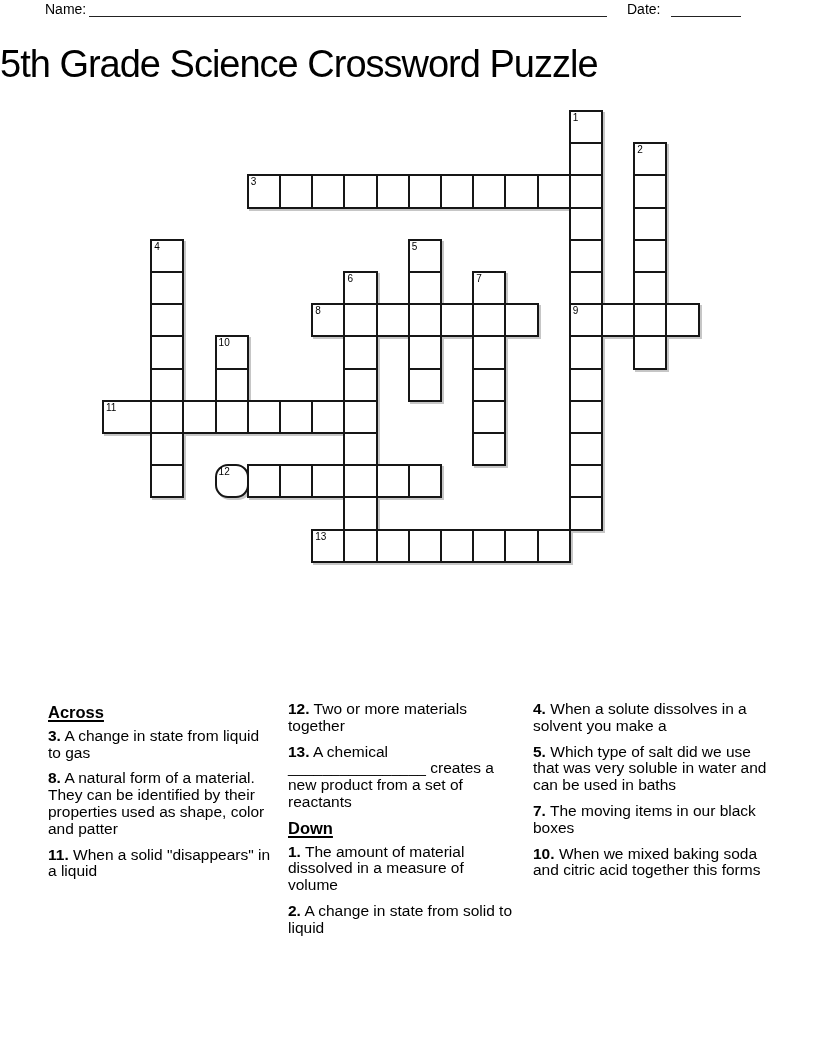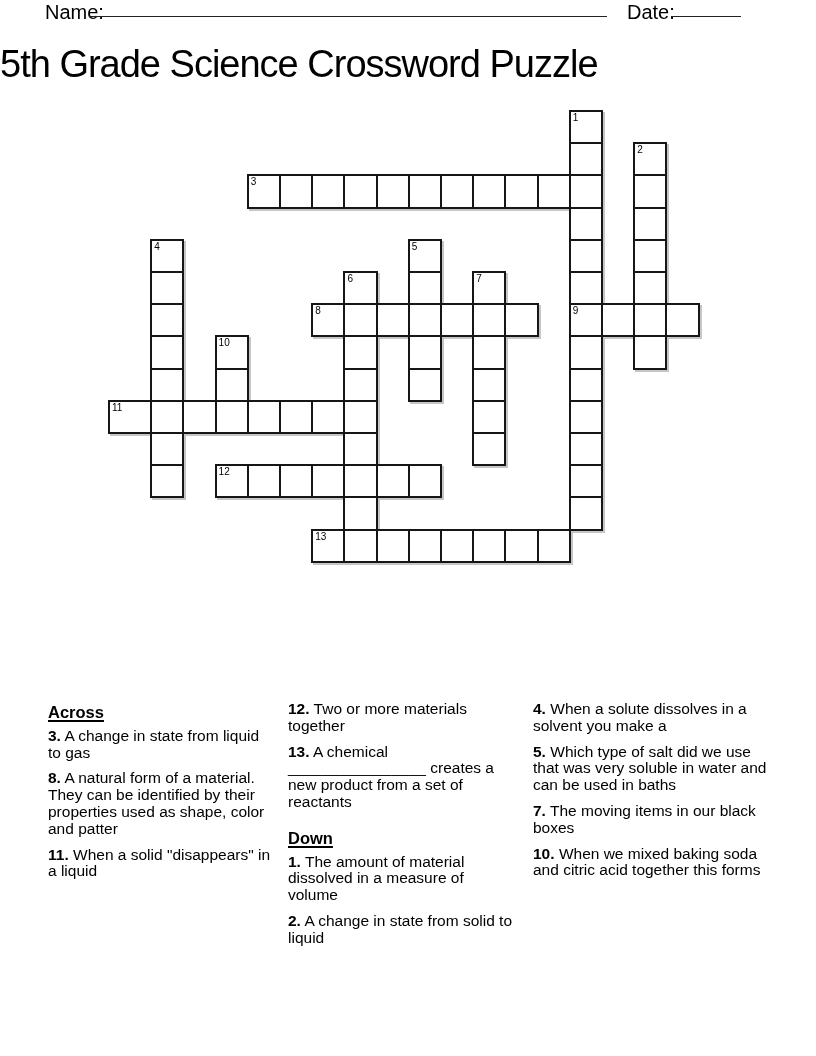--- a/index.html
+++ b/index.html
@@ -11,21 +11,21 @@
     background: #ffffff;
     font-family: "Liberation Sans", "DejaVu Sans", sans-serif;
     color: #000000;
     overflow: hidden;
   }
 
   
   .hdr-label {
     position: absolute;
     top: 1px;
-    font-size: 20px;
+    font-size: 14px;
     color: #000;
   }
   .hdr-line {
     position: absolute;
     top: 2px;
     height: 15px;
     border-bottom: 1.7px solid #222;
   }
   #name-label { left: 45px; }
   #name-line  { left: 89px;  width: 518px; }
@@ -68,21 +68,21 @@
   #clue-col-2 { left: 288px; top: 701px; width: 228px; }
   #clue-col-3 { left: 533px; top: 701px; width: 246px; }
   .clue-heading {
     font-size: 16.5px;
     font-weight: bold;
     text-decoration: underline;
     text-decoration-thickness: 1.5px;
     text-underline-offset: 2px;
     margin: 0 0 7px 0;
   }
-  #clue-col-2 .clue-heading { margin-top: 19px; }
+  #clue-col-2 .clue-heading { margin-top: 9px; }
   .clue { margin: 0 0 9px 0; }
   .clue .num { font-weight: bold; }
 </style>
 </head>
 <body>
 
 <div class="page">
 
   <span id="name-label" class="hdr-label">Name:</span>
   <span id="name-line" class="hdr-line"></span>
@@ -157,38 +157,38 @@
       <div class="cell" style="left: 407.8px; top: 335.4px; width: 34.2px; height: 34.2px; border-color: rgb(22, 22, 22); box-shadow: rgb(198, 198, 198) 2px 2px 0px;"></div>
       <div class="cell" style="left: 472.2px; top: 335.4px; width: 34.2px; height: 34.2px; border-color: rgb(22, 22, 22); box-shadow: rgb(198, 198, 198) 2px 2px 0px;"></div>
       <div class="cell" style="left: 568.8px; top: 335.4px; width: 34.2px; height: 34.2px; border-color: rgb(22, 22, 22); box-shadow: rgb(198, 198, 198) 2px 2px 0px;"></div>
       <div class="cell" style="left: 633.2px; top: 335.4px; width: 34.2px; height: 34.2px; border-color: rgb(22, 22, 22); box-shadow: rgb(198, 198, 198) 2px 2px 0px;"></div>
       <div class="cell" style="left: 150.2px; top: 367.6px; width: 34.2px; height: 34.2px; border-color: rgb(22, 22, 22); box-shadow: rgb(198, 198, 198) 2px 2px 0px;"></div>
       <div class="cell" style="left: 214.6px; top: 367.6px; width: 34.2px; height: 34.2px; border-color: rgb(22, 22, 22); box-shadow: rgb(198, 198, 198) 2px 2px 0px;"></div>
       <div class="cell" style="left: 343.4px; top: 367.6px; width: 34.2px; height: 34.2px; border-color: rgb(22, 22, 22); box-shadow: rgb(198, 198, 198) 2px 2px 0px;"></div>
       <div class="cell" style="left: 407.8px; top: 367.6px; width: 34.2px; height: 34.2px; border-color: rgb(22, 22, 22); box-shadow: rgb(198, 198, 198) 2px 2px 0px;"></div>
       <div class="cell" style="left: 472.2px; top: 367.6px; width: 34.2px; height: 34.2px; border-color: rgb(22, 22, 22); box-shadow: rgb(198, 198, 198) 2px 2px 0px;"></div>
       <div class="cell" style="left: 568.8px; top: 367.6px; width: 34.2px; height: 34.2px; border-color: rgb(22, 22, 22); box-shadow: rgb(198, 198, 198) 2px 2px 0px;"></div>
-      <div class="cell" style="left: 108px; top: 399.8px; width: 51px; height: 34.2px; border-color: rgb(22, 22, 22); box-shadow: rgb(198, 198, 198) 2px 2px 0px;">
+      <div class="cell" style="left: 102px; top: 399.8px; width: 51px; height: 34.2px; border-color: rgb(22, 22, 22); box-shadow: rgb(198, 198, 198) 2px 2px 0px;">
         <span class="cnum">11</span>
       </div>
       <div class="cell" style="left: 150.2px; top: 399.8px; width: 34.2px; height: 34.2px; border-color: rgb(22, 22, 22); box-shadow: rgb(198, 198, 198) 2px 2px 0px;"></div>
       <div class="cell" style="left: 182.4px; top: 399.8px; width: 34.2px; height: 34.2px; border-color: rgb(22, 22, 22); box-shadow: rgb(198, 198, 198) 2px 2px 0px;"></div>
       <div class="cell" style="left: 214.6px; top: 399.8px; width: 34.2px; height: 34.2px; border-color: rgb(22, 22, 22); box-shadow: rgb(198, 198, 198) 2px 2px 0px;"></div>
       <div class="cell" style="left: 246.8px; top: 399.8px; width: 34.2px; height: 34.2px; border-color: rgb(22, 22, 22); box-shadow: rgb(198, 198, 198) 2px 2px 0px;"></div>
       <div class="cell" style="left: 279px; top: 399.8px; width: 34.2px; height: 34.2px; border-color: rgb(22, 22, 22); box-shadow: rgb(198, 198, 198) 2px 2px 0px;"></div>
       <div class="cell" style="left: 311.2px; top: 399.8px; width: 34.2px; height: 34.2px; border-color: rgb(22, 22, 22); box-shadow: rgb(198, 198, 198) 2px 2px 0px;"></div>
       <div class="cell" style="left: 343.4px; top: 399.8px; width: 34.2px; height: 34.2px; border-color: rgb(22, 22, 22); box-shadow: rgb(198, 198, 198) 2px 2px 0px;"></div>
       <div class="cell" style="left: 472.2px; top: 399.8px; width: 34.2px; height: 34.2px; border-color: rgb(22, 22, 22); box-shadow: rgb(198, 198, 198) 2px 2px 0px;"></div>
       <div class="cell" style="left: 568.8px; top: 399.8px; width: 34.2px; height: 34.2px; border-color: rgb(22, 22, 22); box-shadow: rgb(198, 198, 198) 2px 2px 0px;"></div>
       <div class="cell" style="left: 150.2px; top: 432px; width: 34.2px; height: 34.2px; border-color: rgb(22, 22, 22); box-shadow: rgb(198, 198, 198) 2px 2px 0px;"></div>
       <div class="cell" style="left: 343.4px; top: 432px; width: 34.2px; height: 34.2px; border-color: rgb(22, 22, 22); box-shadow: rgb(198, 198, 198) 2px 2px 0px;"></div>
       <div class="cell" style="left: 472.2px; top: 432px; width: 34.2px; height: 34.2px; border-color: rgb(22, 22, 22); box-shadow: rgb(198, 198, 198) 2px 2px 0px;"></div>
       <div class="cell" style="left: 568.8px; top: 432px; width: 34.2px; height: 34.2px; border-color: rgb(22, 22, 22); box-shadow: rgb(198, 198, 198) 2px 2px 0px;"></div>
       <div class="cell" style="left: 150.2px; top: 464.2px; width: 34.2px; height: 34.2px; border-color: rgb(22, 22, 22); box-shadow: rgb(198, 198, 198) 2px 2px 0px;"></div>
-      <div class="cell" style="left: 214.6px; top: 464.2px; width: 34.2px; height: 34.2px; border-color: rgb(22, 22, 22); box-shadow: rgb(198, 198, 198) 2px 2px 0px;">
+      <div class="cell" style="left: 214.6px; top: 464.2px; width: 34.2px; height: 34.2px; border-color: rgb(22, 22, 22); box-shadow: rgb(198, 198, 198) 2px 2px 0px; border-radius: 13px;">
         <span class="cnum">12</span>
       </div>
       <div class="cell" style="left: 246.8px; top: 464.2px; width: 34.2px; height: 34.2px; border-color: rgb(22, 22, 22); box-shadow: rgb(198, 198, 198) 2px 2px 0px;"></div>
       <div class="cell" style="left: 279px; top: 464.2px; width: 34.2px; height: 34.2px; border-color: rgb(22, 22, 22); box-shadow: rgb(198, 198, 198) 2px 2px 0px;"></div>
       <div class="cell" style="left: 311.2px; top: 464.2px; width: 34.2px; height: 34.2px; border-color: rgb(22, 22, 22); box-shadow: rgb(198, 198, 198) 2px 2px 0px;"></div>
       <div class="cell" style="left: 343.4px; top: 464.2px; width: 34.2px; height: 34.2px; border-color: rgb(22, 22, 22); box-shadow: rgb(198, 198, 198) 2px 2px 0px;"></div>
       <div class="cell" style="left: 375.6px; top: 464.2px; width: 34.2px; height: 34.2px; border-color: rgb(22, 22, 22); box-shadow: rgb(198, 198, 198) 2px 2px 0px;"></div>
       <div class="cell" style="left: 407.8px; top: 464.2px; width: 34.2px; height: 34.2px; border-color: rgb(22, 22, 22); box-shadow: rgb(198, 198, 198) 2px 2px 0px;"></div>
       <div class="cell" style="left: 568.8px; top: 464.2px; width: 34.2px; height: 34.2px; border-color: rgb(22, 22, 22); box-shadow: rgb(198, 198, 198) 2px 2px 0px;"></div>
       <div class="cell" style="left: 343.4px; top: 496.4px; width: 34.2px; height: 34.2px; border-color: rgb(22, 22, 22); box-shadow: rgb(198, 198, 198) 2px 2px 0px;"></div>

